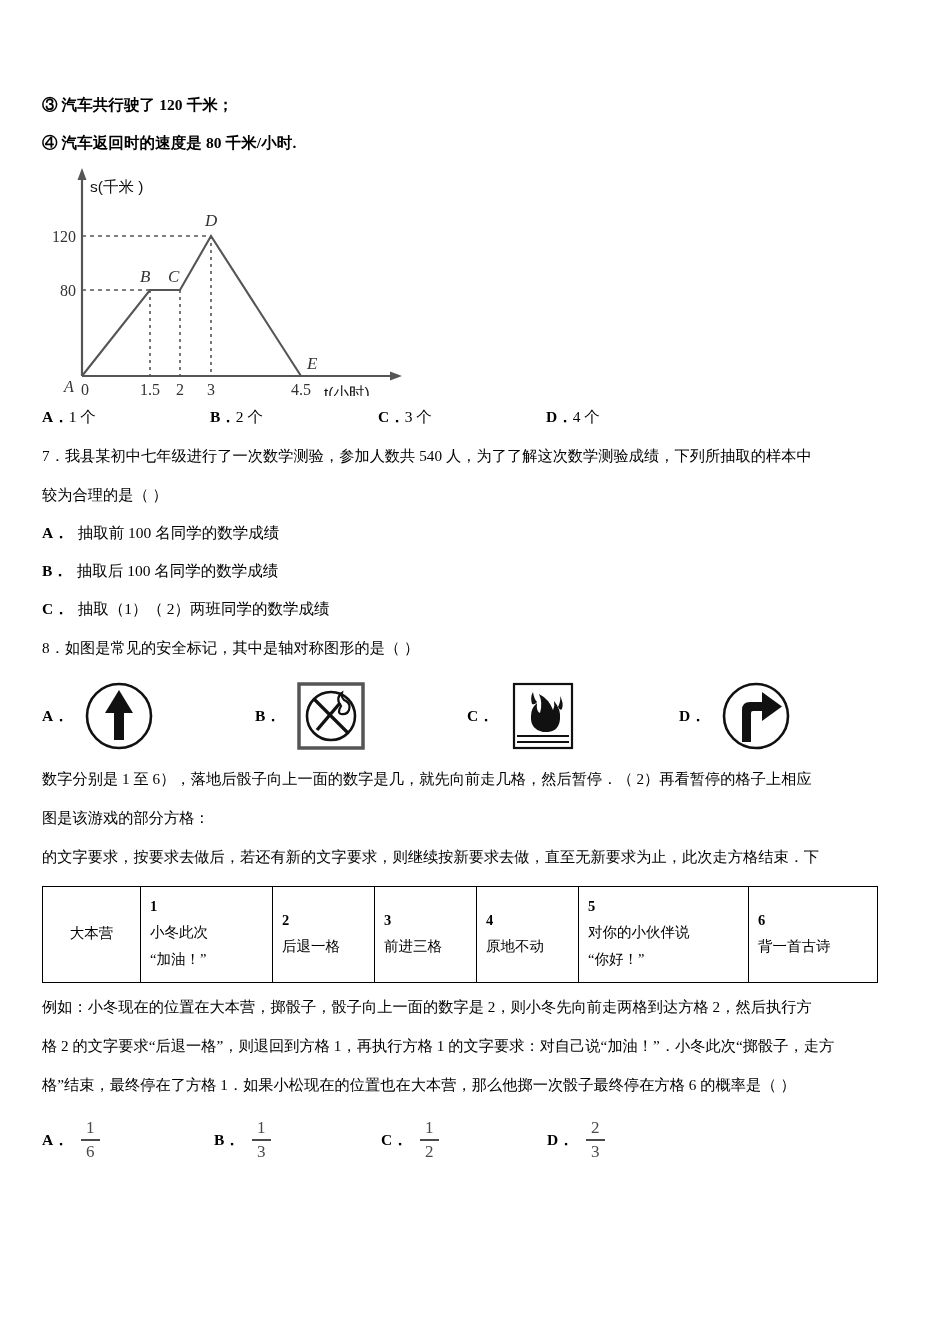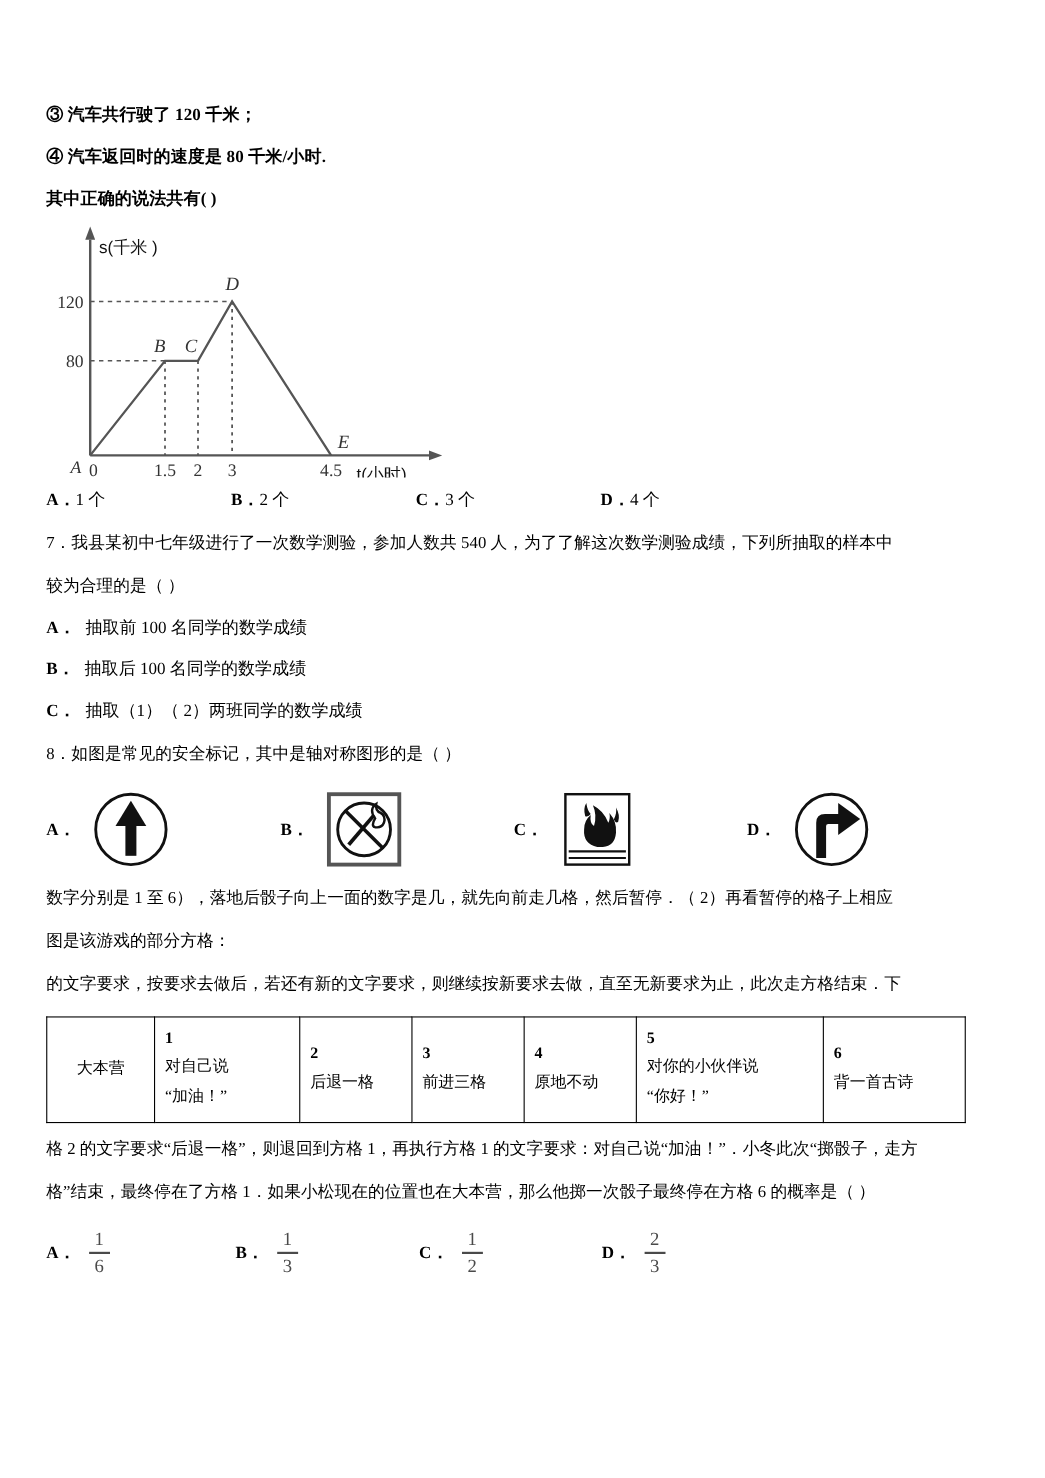--- a/index.html
+++ b/index.html
@@ -161,21 +161,20 @@
   .frac .den { padding: 0 3px; }
 </style>
 </head>
 <body>
 
 <div class="page">
   <div class="content">
 
     <div class="line bold">③ 汽车共行驶了 120 千米；</div>
     <div class="line bold">④ 汽车返回时的速度是 80 千米/小时.</div>
-    <div class="line bold">其中正确的说法共有(        )</div>
 
     <div class="graph-wrap">
       <svg width="360" height="232" viewBox="0 0 360 232">
 
         <line x1="30" y1="212" x2="338" y2="212" stroke="#555555" stroke-width="2.2"></line>
         <polygon points="338,207.5 350,212 338,216.5" fill="#555555"></polygon>
         <line x1="30" y1="212" x2="30" y2="16" stroke="#555555" stroke-width="2.2"></line>
         <polygon points="25.5,16 30,4 34.5,16" fill="#555555"></polygon>
 
         <line x1="30" y1="126" x2="98" y2="126" stroke="#555555" stroke-width="1.4" stroke-dasharray="4 4"></line>
@@ -296,21 +295,21 @@
     <div class="para para-nowrap">的文字要求，按要求去做后，若还有新的文字要求，则继续按新要求去做，直至无新要求为止，此次走方格结束．下</div>
 
     <table class="game-table">
       <tbody>
           <tr>
         <td class="camp" style="width:98px;text-align:center;">
           <span class="cell-txt">大本营</span>
         </td>
         <td style="width:132px;">
           <span class="cell-num">1</span>
-          <span class="cell-txt">对自己说</span>
+          <span class="cell-txt">小冬此次</span>
           <span class="cell-txt">“加油！”</span>
         </td>
         <td style="width:102px;">
           <span class="cell-num">2</span>
           <span class="cell-txt">后退一格</span>
         </td>
         <td style="width:102px;">
           <span class="cell-num">3</span>
           <span class="cell-txt">前进三格</span>
         </td>
@@ -324,20 +323,21 @@
           <span class="cell-txt">“你好！”</span>
         </td>
         <td style="width:129px;">
           <span class="cell-num">6</span>
           <span class="cell-txt">背一首古诗</span>
         </td>
       </tr>
     </tbody>
       </table>
 
+    <div class="para para-nowrap">例如：小冬现在的位置在大本营，掷骰子，骰子向上一面的数字是 2，则小冬先向前走两格到达方格 2，然后执行方</div>
     <div class="para para-nowrap">格 2 的文字要求“后退一格”，则退回到方格 1，再执行方格 1 的文字要求：对自己说“加油！”．小冬此次“掷骰子，走方</div>
     <div class="para para-nowrap">格”结束，最终停在了方格 1．如果小松现在的位置也在大本营，那么他掷一次骰子最终停在方格 6 的概率是（    ）</div>
 
     <div class="frac-row">
       <div class="frac-opt" style="left:0px;">
         <span class="opt-label">A．</span>
         <span class="frac">
           <span class="num">1</span>
           <span class="bar"></span>
           <span class="den">6</span>

